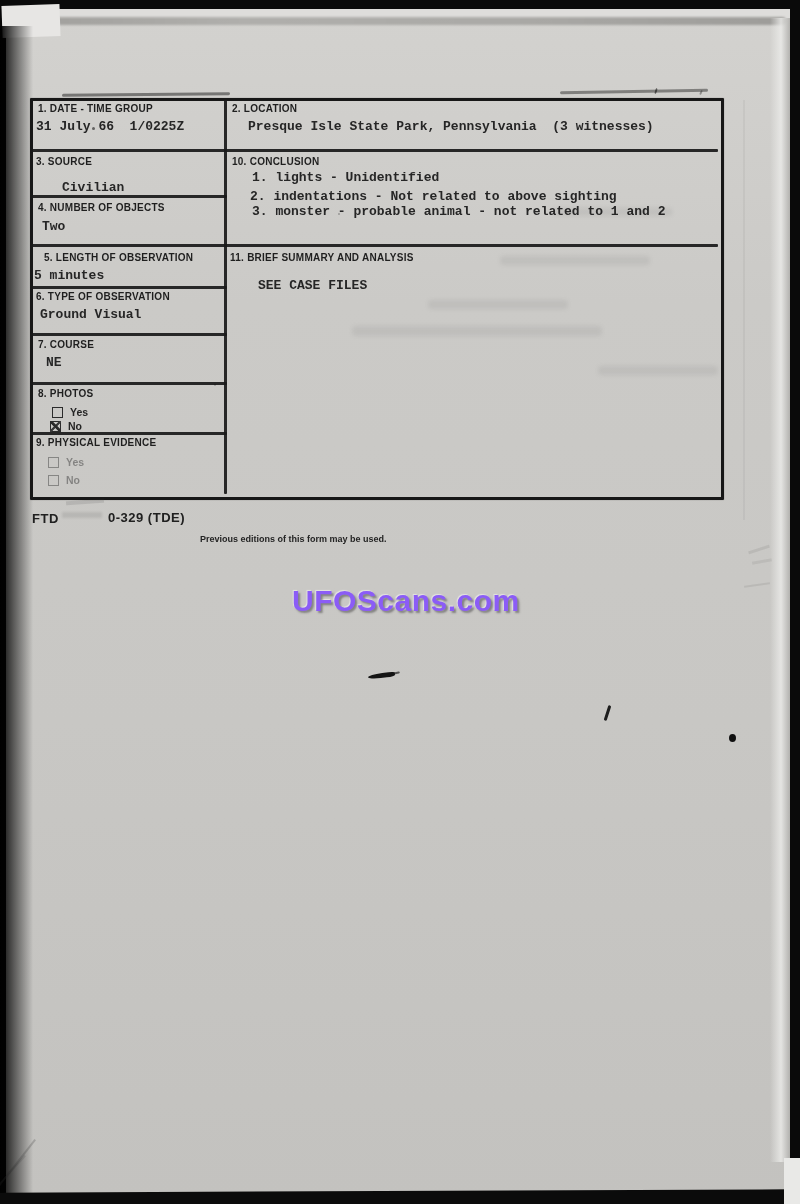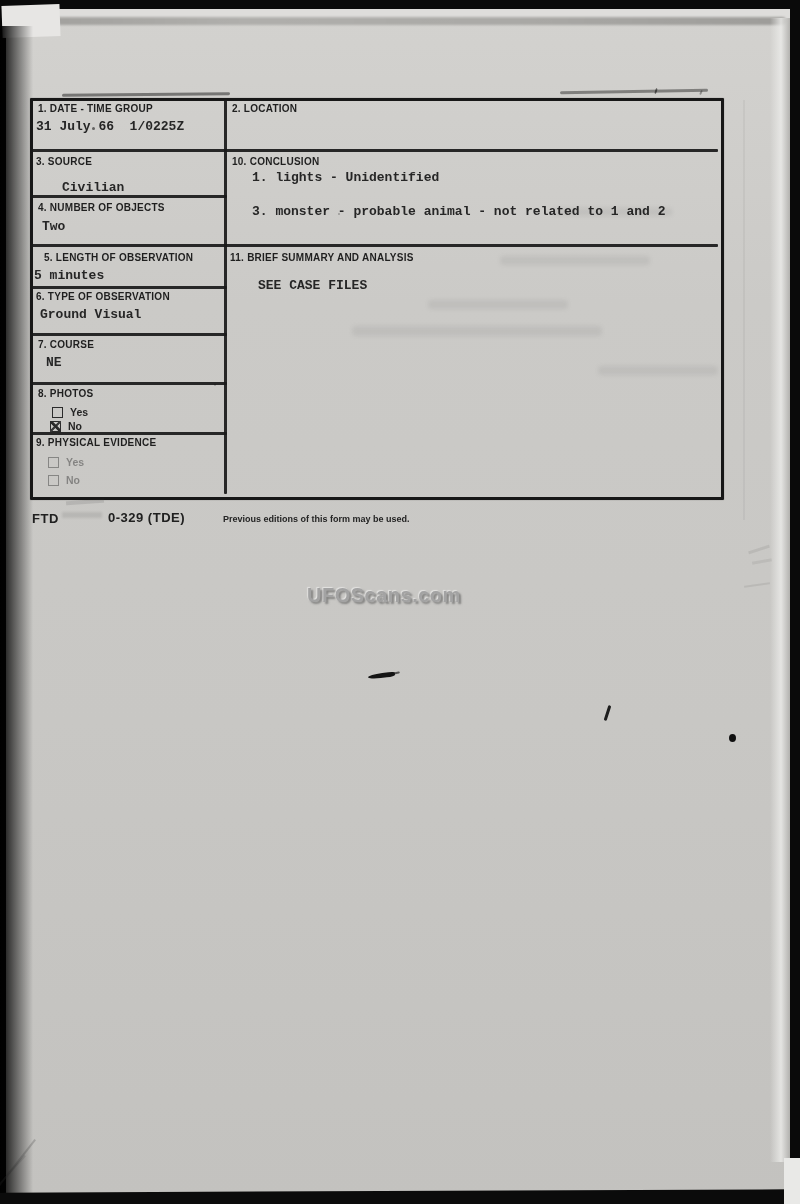--- a/index.html
+++ b/index.html
@@ -42,22 +42,22 @@
   .cb.checked::after{content:"";position:absolute;inset:-1px;
          background:linear-gradient(45deg,transparent 40%,#2a2a2a 44%,#2a2a2a 58%,transparent 62%),
                     linear-gradient(-45deg,transparent 42%,#3a3a3a 46%,#3a3a3a 56%,transparent 60%);}
   .cbl{font-weight:bold;font-size:10.5px;color:#252525;}
   .faintgrp{opacity:.42;}
 
   .footer-id{position:absolute;font-weight:bold;font-size:13px;color:#202020;letter-spacing:.5px;}
   .footer-note{position:absolute;font-weight:bold;font-size:9px;color:#242424;}
   .smudge{position:absolute;background:rgba(105,105,105,.12);border-radius:4px;filter:blur(2px);}
   .inksmudge{position:absolute;background:rgba(60,60,60,.3);filter:blur(.4px);}
-  .watermark{position:absolute;left:307px;top:584px;font-weight:bold;font-size:20px;
-         letter-spacing:.5px;color:#a3a3a3;
+  .watermark{position:absolute;left:292px;top:584px;font-weight:bold;font-size:30px;
+         letter-spacing:.5px;color:#8b5cf6;
          text-shadow:2px 2px 2px rgba(72,72,72,.55), -1px -1px 1px rgba(255,255,255,.5);}
   .speck{position:absolute;border-radius:50%;background:rgba(10,10,10,.55);}
   .inkdash{position:absolute;left:368px;top:673px;width:27px;height:5px;background:#141414;
          border-radius:70% 30% 40% 60%;transform:rotate(-7deg);}
   .inkdash::after{content:"";position:absolute;left:20px;top:1px;width:12px;height:2px;
          background:rgba(20,20,20,.65);border-radius:2px;transform:rotate(-4deg);}
   .inkslash{position:absolute;left:606px;top:705px;width:3px;height:16px;background:#1d1d1d;
          border-radius:2px;transform:rotate(18deg);}
   .inkdot{position:absolute;left:729px;top:734px;width:7px;height:8px;background:#101010;
          border-radius:50%;}
@@ -90,26 +90,28 @@
   <div class="hline" style="left:30px;top:244px;width:688px;"></div>
   <div class="hline" style="left:30px;top:286px;width:197px;"></div>
   <div class="hline" style="left:30px;top:333px;width:197px;"></div>
   <div class="hline" style="left:30px;top:382px;width:197px;"></div>
   <div class="hline" style="left:30px;top:432px;width:197px;"></div>
 
   <div class="lbl" style="left:38px;top:103px;">1. DATE - TIME GROUP</div>
   <div class="val" style="left:36px;top:119px;">31 July 66  1/0225Z</div>
 
   <div class="lbl" style="left:232px;top:103px;">2. LOCATION</div>
+  <div class="val" style="left:248px;top:119px;">Presque Isle State Park, Pennsylvania  (3 witnesses)</div>
 
   <div class="lbl" style="left:36px;top:156px;">3. SOURCE</div>
   <div class="val" style="left:34px;top:180px;padding-left:28px;">Civilian</div>
 
   <div class="lbl" style="left:232px;top:156px;">10. CONCLUSION</div>
   <div class="val" style="left:252px;top:170px;">1. lights - Unidentified</div>
+  <div class="val" style="left:250px;top:189px;">2. indentations - Not related to above sighting</div>
   <div class="val" style="left:252px;top:204px;">3. monster - probable animal - not related to 1 and 2</div>
 
   <div class="lbl" style="left:38px;top:202px;">4. NUMBER OF OBJECTS</div>
   <div class="val" style="left:42px;top:219px;">Two</div>
 
   <div class="lbl" style="left:36px;top:252px;margin-left:8px;">5. LENGTH OF OBSERVATION</div>
   <div class="val" style="left:34px;top:268px;">5 minutes</div>
 
   <div class="lbl" style="left:230px;top:252px;">11. BRIEF SUMMARY AND ANALYSIS</div>
   <div class="val" style="left:258px;top:278px;">SEE CASE FILES</div>
@@ -137,21 +139,21 @@
   </div>
   <div class="cbrow faintgrp" style="left:48px;top:474px;">
     <span class="cb"></span>
     <span class="cbl">No</span>
   </div>
 
   <div class="inksmudge" style="left:66px;top:500px;width:38px;height:4px;transform:rotate(-4deg);opacity:.45;"></div>
   <div class="inksmudge" style="left:62px;top:512px;width:40px;height:6px;opacity:.4;filter:blur(1px);"></div>
   <div class="footer-id" style="left:32px;top:511px;">FTD</div>
   <div class="footer-id" style="left:108px;top:510px;">0-329 (TDE)</div>
-  <div class="footer-note" style="left:200px;top:514px;margin-left:23px;">Previous editions of this form may be used.</div>
+  <div class="footer-note" style="left:200px;top:534px;">Previous editions of this form may be used.</div>
 
   <div class="watermark">UFOScans.com</div>
 
   <div class="inkdash"></div>
   <div class="inkslash"></div>
   <div class="inkdot"></div>
   <div class="speck" style="left:92px;top:127px;width:3px;height:3px;"></div>
   <div class="speck" style="left:655px;top:88px;width:2px;height:6px;transform:rotate(18deg);"></div>
   <div class="speck" style="left:338px;top:213px;width:2px;height:2px;opacity:.5;"></div>
   <div class="speck" style="left:214px;top:384px;width:2px;height:2px;opacity:.45;"></div>

